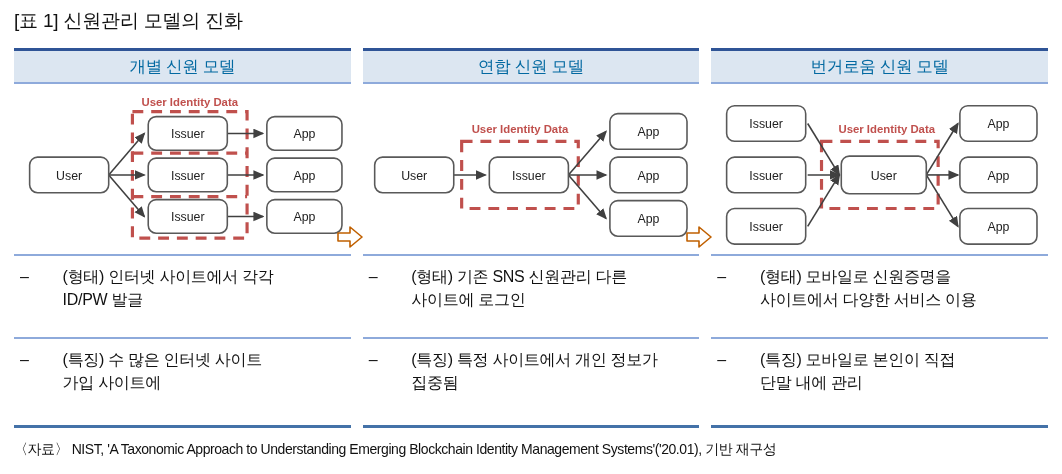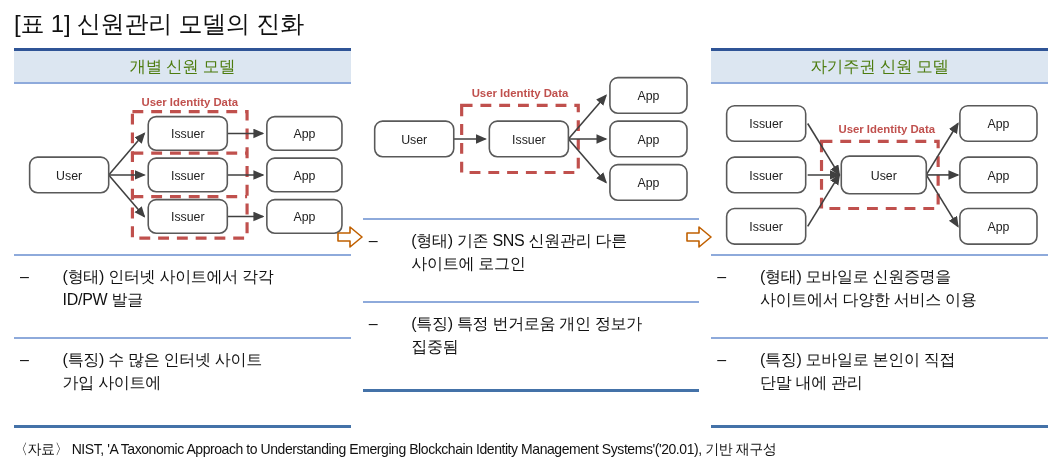--- a/index.html
+++ b/index.html
@@ -18,21 +18,21 @@
     position: relative;
     width: 1062px;
     height: 474px;
   }
 
   
   .table-title {
     position: absolute;
     left: 14px;
     top: 8px;
-    font-size: 24px;
+    font-size: 19px;
     letter-spacing: -0.2px;
     color: #111111;
     white-space: nowrap;
   }
 
   
   .table-wrap {
     position: absolute;
     left: 14px;
     top: 48px;
@@ -54,21 +54,21 @@
     background: #dce6f1;
     border-top: 3px solid #2f5496;
     border-bottom: 2px solid #8eaadb;
     display: flex;
     align-items: center;
     justify-content: center;
     box-sizing: border-box;
   }
   .col-header-label {
     font-size: 16.5px;
-    color: #4d7c0f;
+    color: #0369a1;
     letter-spacing: -0.3px;
   }
 
   
   .diagram-cell {
     height: 172px;
     position: relative;
     border-bottom: 2px solid #8eaadb;
     box-sizing: border-box;
   }
@@ -205,20 +205,23 @@
       <div class="text-cell last">
         <div class="bullet-row">
           <span class="bullet-dash">–</span>
           <span class="bullet-text">(특징) 수 많은 인터넷 사이트
 가입 사이트에</span>
         </div>
       </div>
     </div>
 
     <div class="col">
+      <div class="col-header">
+        <span class="col-header-label">연합 신원 모델</span>
+      </div>
 
       <div class="diagram-cell">
         <svg class="diagram-svg" viewBox="0 0 337 172" preserveAspectRatio="xMidYMid meet">
           <defs>
             <marker id="ah2" markerWidth="7" markerHeight="7" refX="6" refY="3" orient="auto">
               <path d="M0,0 L7,3 L0,6 z" fill="#404040"></path>
             </marker>
           </defs>
 
           <rect x="98" y="58" width="118" height="68" fill="none" stroke="#c0504d" stroke-width="3.2" stroke-dasharray="11,8"></rect>
@@ -251,29 +254,29 @@
         <div class="bullet-row">
           <span class="bullet-dash">–</span>
           <span class="bullet-text">(형태) 기존 SNS 신원관리 다른
 사이트에 로그인</span>
         </div>
       </div>
 
       <div class="text-cell last">
         <div class="bullet-row">
           <span class="bullet-dash">–</span>
-          <span class="bullet-text">(특징) 특정 번거로움 개인 정보가
+          <span class="bullet-text">(특징) 특정 사이트에서 개인 정보가
 집중됨</span>
         </div>
       </div>
     </div>
 
     <div class="col">
       <div class="col-header">
-        <span class="col-header-label">자기주권 신원 모델</span>
+        <span class="col-header-label">번거로움 신원 모델</span>
       </div>
 
       <div class="diagram-cell">
         <svg class="diagram-svg" viewBox="0 0 337 172" preserveAspectRatio="xMidYMid meet">
           <defs>
             <marker id="ah3" markerWidth="7" markerHeight="7" refX="6" refY="3" orient="auto">
               <path d="M0,0 L7,3 L0,6 z" fill="#404040"></path>
             </marker>
           </defs>
 

